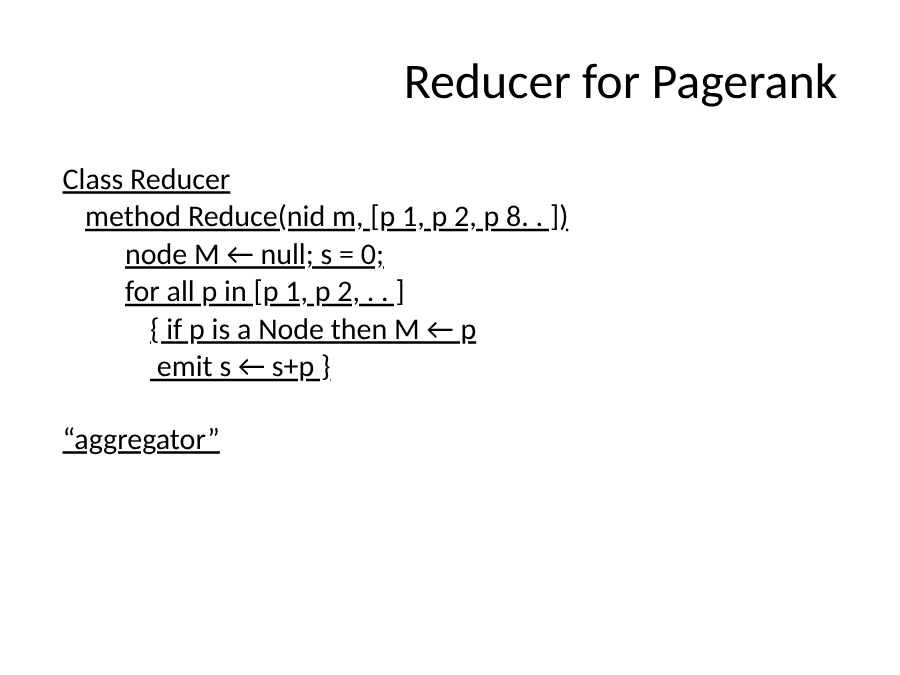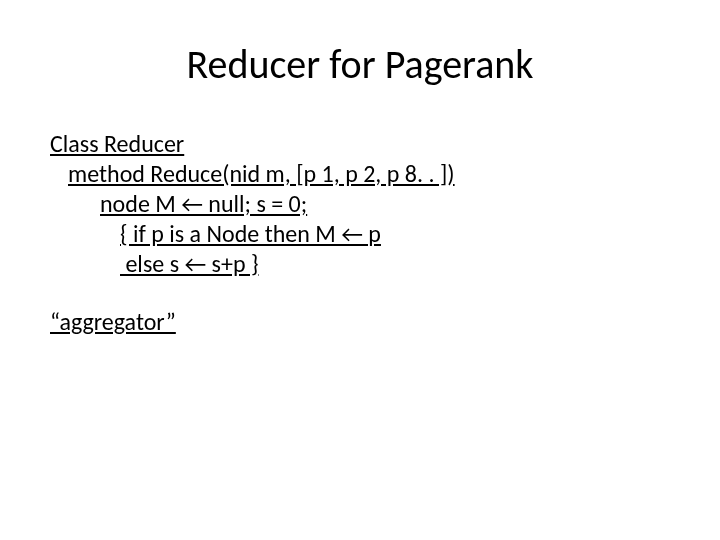--- a/index.html
+++ b/index.html
@@ -1,32 +1,33 @@
 <!DOCTYPE html>
 <html><head>
 <meta charset="utf-8">
 <style>
   * { margin: 0; padding: 0; box-sizing: border-box; }
   html, body { width: 720px; height: 540px; background: #fff; font-family: Calibri, Arial, sans-serif; color: #000; }
   .slide { width: 720px; height: 540px; position: relative; padding: 30px 50px; }
-  .title { font-size: 40px; text-align: center; margin-top: 10px; margin-bottom: 40px; font-weight: 400; }
+  .title { font-size: 40px; text-align: right; margin-top: 10px; margin-bottom: 40px; font-weight: 400; }
   .body { font-size: 24px; line-height: 1.25; }
   .line { white-space: pre; text-decoration: underline; }
   .i0 { padding-left: 0; }
   .i1 { padding-left: 18px; }
   .i2 { padding-left: 50px; }
   .i3 { padding-left: 70px; }
   .gap { height: 28px; }
 </style>
 </head>
 <body>
 <div class="slide">
   <h1 class="title">Reducer for Pagerank</h1>
   <div class="body">
     <div class="line i0">Class Reducer</div>
     <div class="line i1">method Reduce(nid m, [p 1, p 2, p 8. . ])</div>
     <div class="line i2">node M ← null; s = 0;</div>
+    <div class="line i2">for all p in [p 1, p 2, . . ]</div>
     <div class="line i3">{ if p is a Node then M ← p</div>
-    <div class="line i3"> else s ← s+p }</div>
+    <div class="line i3"> emit s ← s+p }</div>
     <div class="gap"></div>
     <div class="line i0">“aggregator”</div>
   </div>
 </div>
 
 </body></html>

